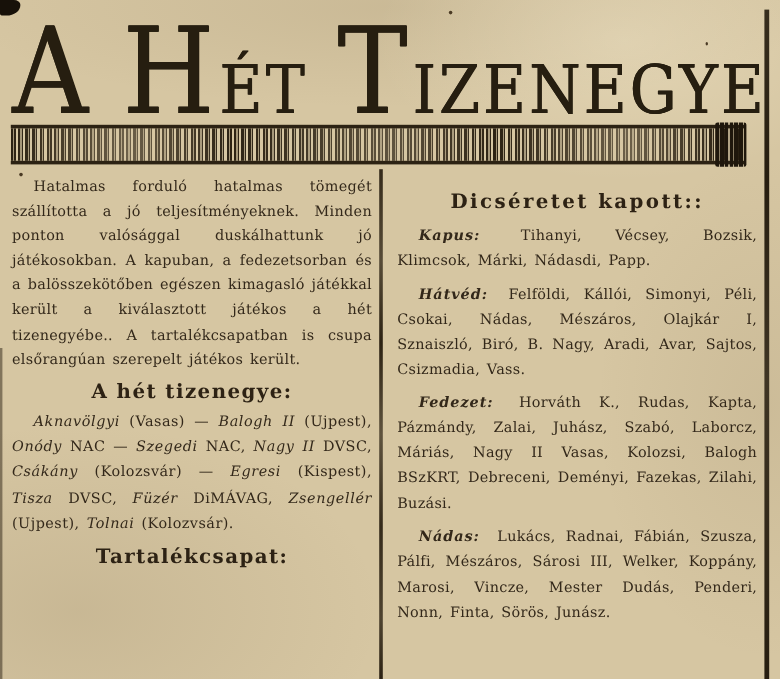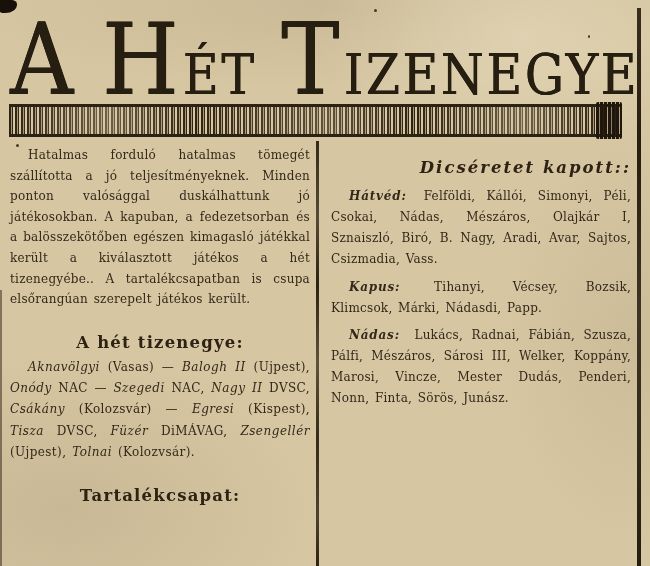--- a/index.html
+++ b/index.html
@@ -48,24 +48,24 @@
   .col-left{left:10px;  width:300px;}
   .col-right{left:331px; width:300px;}
   .body{
     margin:0; font-size:12px; line-height:20.6px;
     text-align:justify; letter-spacing:.25px; word-spacing:1.6px;
   }
   .indent{text-indent:18px;}
   .roster{line-height:21.3px; letter-spacing:.4px;}
   .roster i{letter-spacing:.5px;}
   .sec{
-    margin:23px 0 5px; font-size:16.5px; font-weight:bold; text-align:center;
+    margin:7px 0 5px; font-size:16.5px; font-weight:bold; text-align:center;
     letter-spacing:1.2px; color:#2d2214;
   }
-  .sec-italic{font-style:italic; letter-spacing:2px; margin:13px 0 9px;text-align:right;}
+  .sec-italic{letter-spacing:2px; margin:13px 0 9px;}
   .cat-par{margin-top:7px; line-height:20.9px;}
   .cat{font-style:italic; font-weight:bold; letter-spacing:.8px; margin-right:6px;}
   
   .divider{
     position:absolute; top:141px; left:316px; width:3px; height:425px;
     background:linear-gradient(180deg,
       rgba(44,34,19,.95) 0%, rgba(44,34,19,.75) 18%, rgba(44,34,19,1) 34%,
       rgba(44,34,19,.7) 52%, rgba(44,34,19,.95) 70%, rgba(44,34,19,.8) 88%, rgba(44,34,19,1) 100%);
   }
   .right-rule{
@@ -115,26 +115,30 @@
 
   </div>
 
   <div class="divider"></div>
 
   <div class="col col-right">
 
     <h2 class="sec sec-italic">Dicséretet kapott::</h2>
 
     <p class="body indent cat-par">
+      <span class="cat">Kapus:</span>
+      <span>Tihanyi, Vécsey, Bozsik, Klimcsok, Márki, Nádasdi, Papp.</span>
+    </p>
+    <p class="body indent cat-par">
       <span class="cat">Hátvéd:</span>
       <span>Felföldi, Kállói, Simonyi, Péli, Csokai, Nádas, Mészáros, Olajkár I, Sznaiszló, Biró, B. Nagy, Aradi, Avar, Sajtos, Csizmadia, Vass.</span>
     </p>
     <p class="body indent cat-par">
-      <span class="cat">Kapus:</span>
-      <span>Tihanyi, Vécsey, Bozsik, Klimcsok, Márki, Nádasdi, Papp.</span>
+      <span class="cat">Fedezet:</span>
+      <span>Horváth K., Rudas, Kapta, Pázmándy, Zalai, Juhász, Szabó, Laborcz, Máriás, Nagy II Vasas, Kolozsi, Balogh BSzKRT, Debreceni, Deményi, Fazekas, Zilahi, Buzási.</span>
     </p>
     <p class="body indent cat-par">
       <span class="cat">Nádas:</span>
       <span>Lukács, Radnai, Fábián, Szusza, Pálfi, Mészáros, Sárosi III, Welker, Koppány, Marosi, Vincze, Mester Dudás, Penderi, Nonn, Finta, Sörös, Junász.</span>
     </p>
   </div>
 
   <div class="right-rule"></div>
   <div class="left-rule"></div>
 

